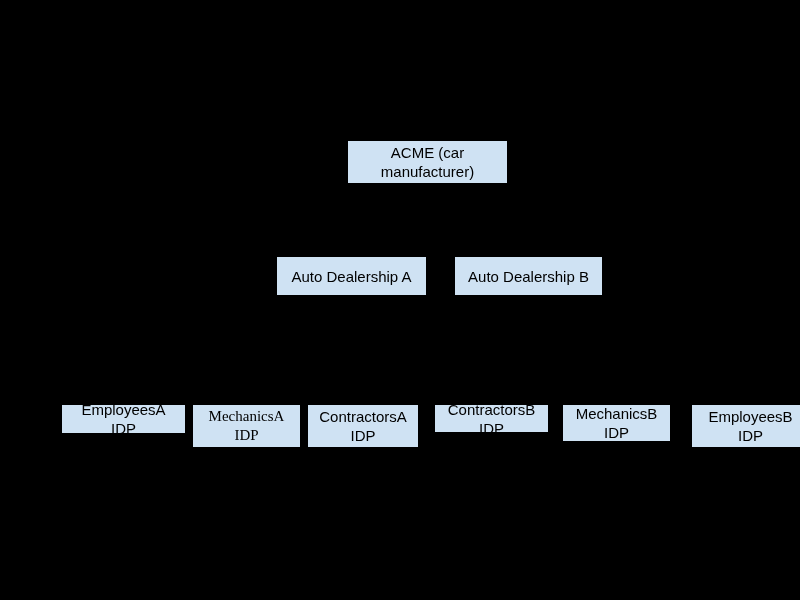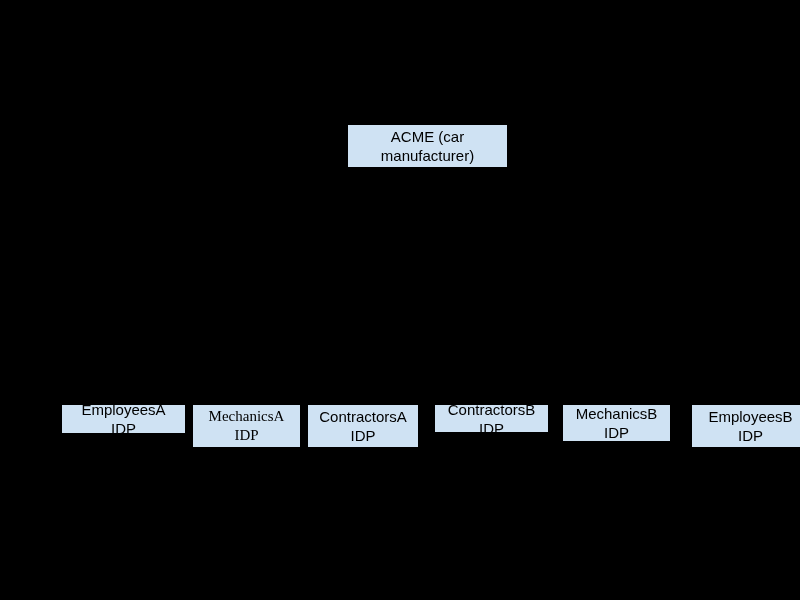--- a/index.html
+++ b/index.html
@@ -26,39 +26,41 @@
     justify-content: center;
     text-align: center;
     white-space: pre-line;
     background: var(--node-fill, #cfe2f3);
     color: var(--node-text, #000000);
     font-size: 15px;
     line-height: 19px;
     box-sizing: border-box;
   }
   
-  .n-root          { left: 348px; top: 125px; width: 159px; height: 42px; }
+  .n-root          { left: 348px; top: 141px; width: 159px; height: 42px; }
   .n-dealership-a  { left: 277px; top: 257px; width: 149px; height: 38px; }
   .n-dealership-b  { left: 455px; top: 257px; width: 147px; height: 38px; }
   .n-employees-a   { left:  62px; top: 405px; width: 123px; height: 28px; }
   .n-mechanics-a   { left: 193px; top: 405px; width: 107px; height: 42px; font-family: Liberation Serif, serif; }
   .n-contractors-a { left: 308px; top: 405px; width: 110px; height: 42px; }
   .n-contractors-b { left: 435px; top: 405px; width: 113px; height: 27px; }
   .n-mechanics-b   { left: 563px; top: 405px; width: 107px; height: 36px; }
   .n-employees-b   { left: 692px; top: 405px; width: 117px; height: 42px; }
 </style>
 </head>
 <body style="background: rgb(0, 0, 0);">
 
 <div class="canvas">
 
   <div class="node n-root">ACME (car
 manufacturer)</div>
 
+  <div class="node n-dealership-a">Auto Dealership A</div>
 
+  <div class="node n-dealership-b">Auto Dealership B</div>
 
   <div class="node n-employees-a">EmployeesA
 IDP</div>
 
   <div class="node n-mechanics-a">MechanicsA
 IDP</div>
 
   <div class="node n-contractors-a">ContractorsA
 IDP</div>
 

